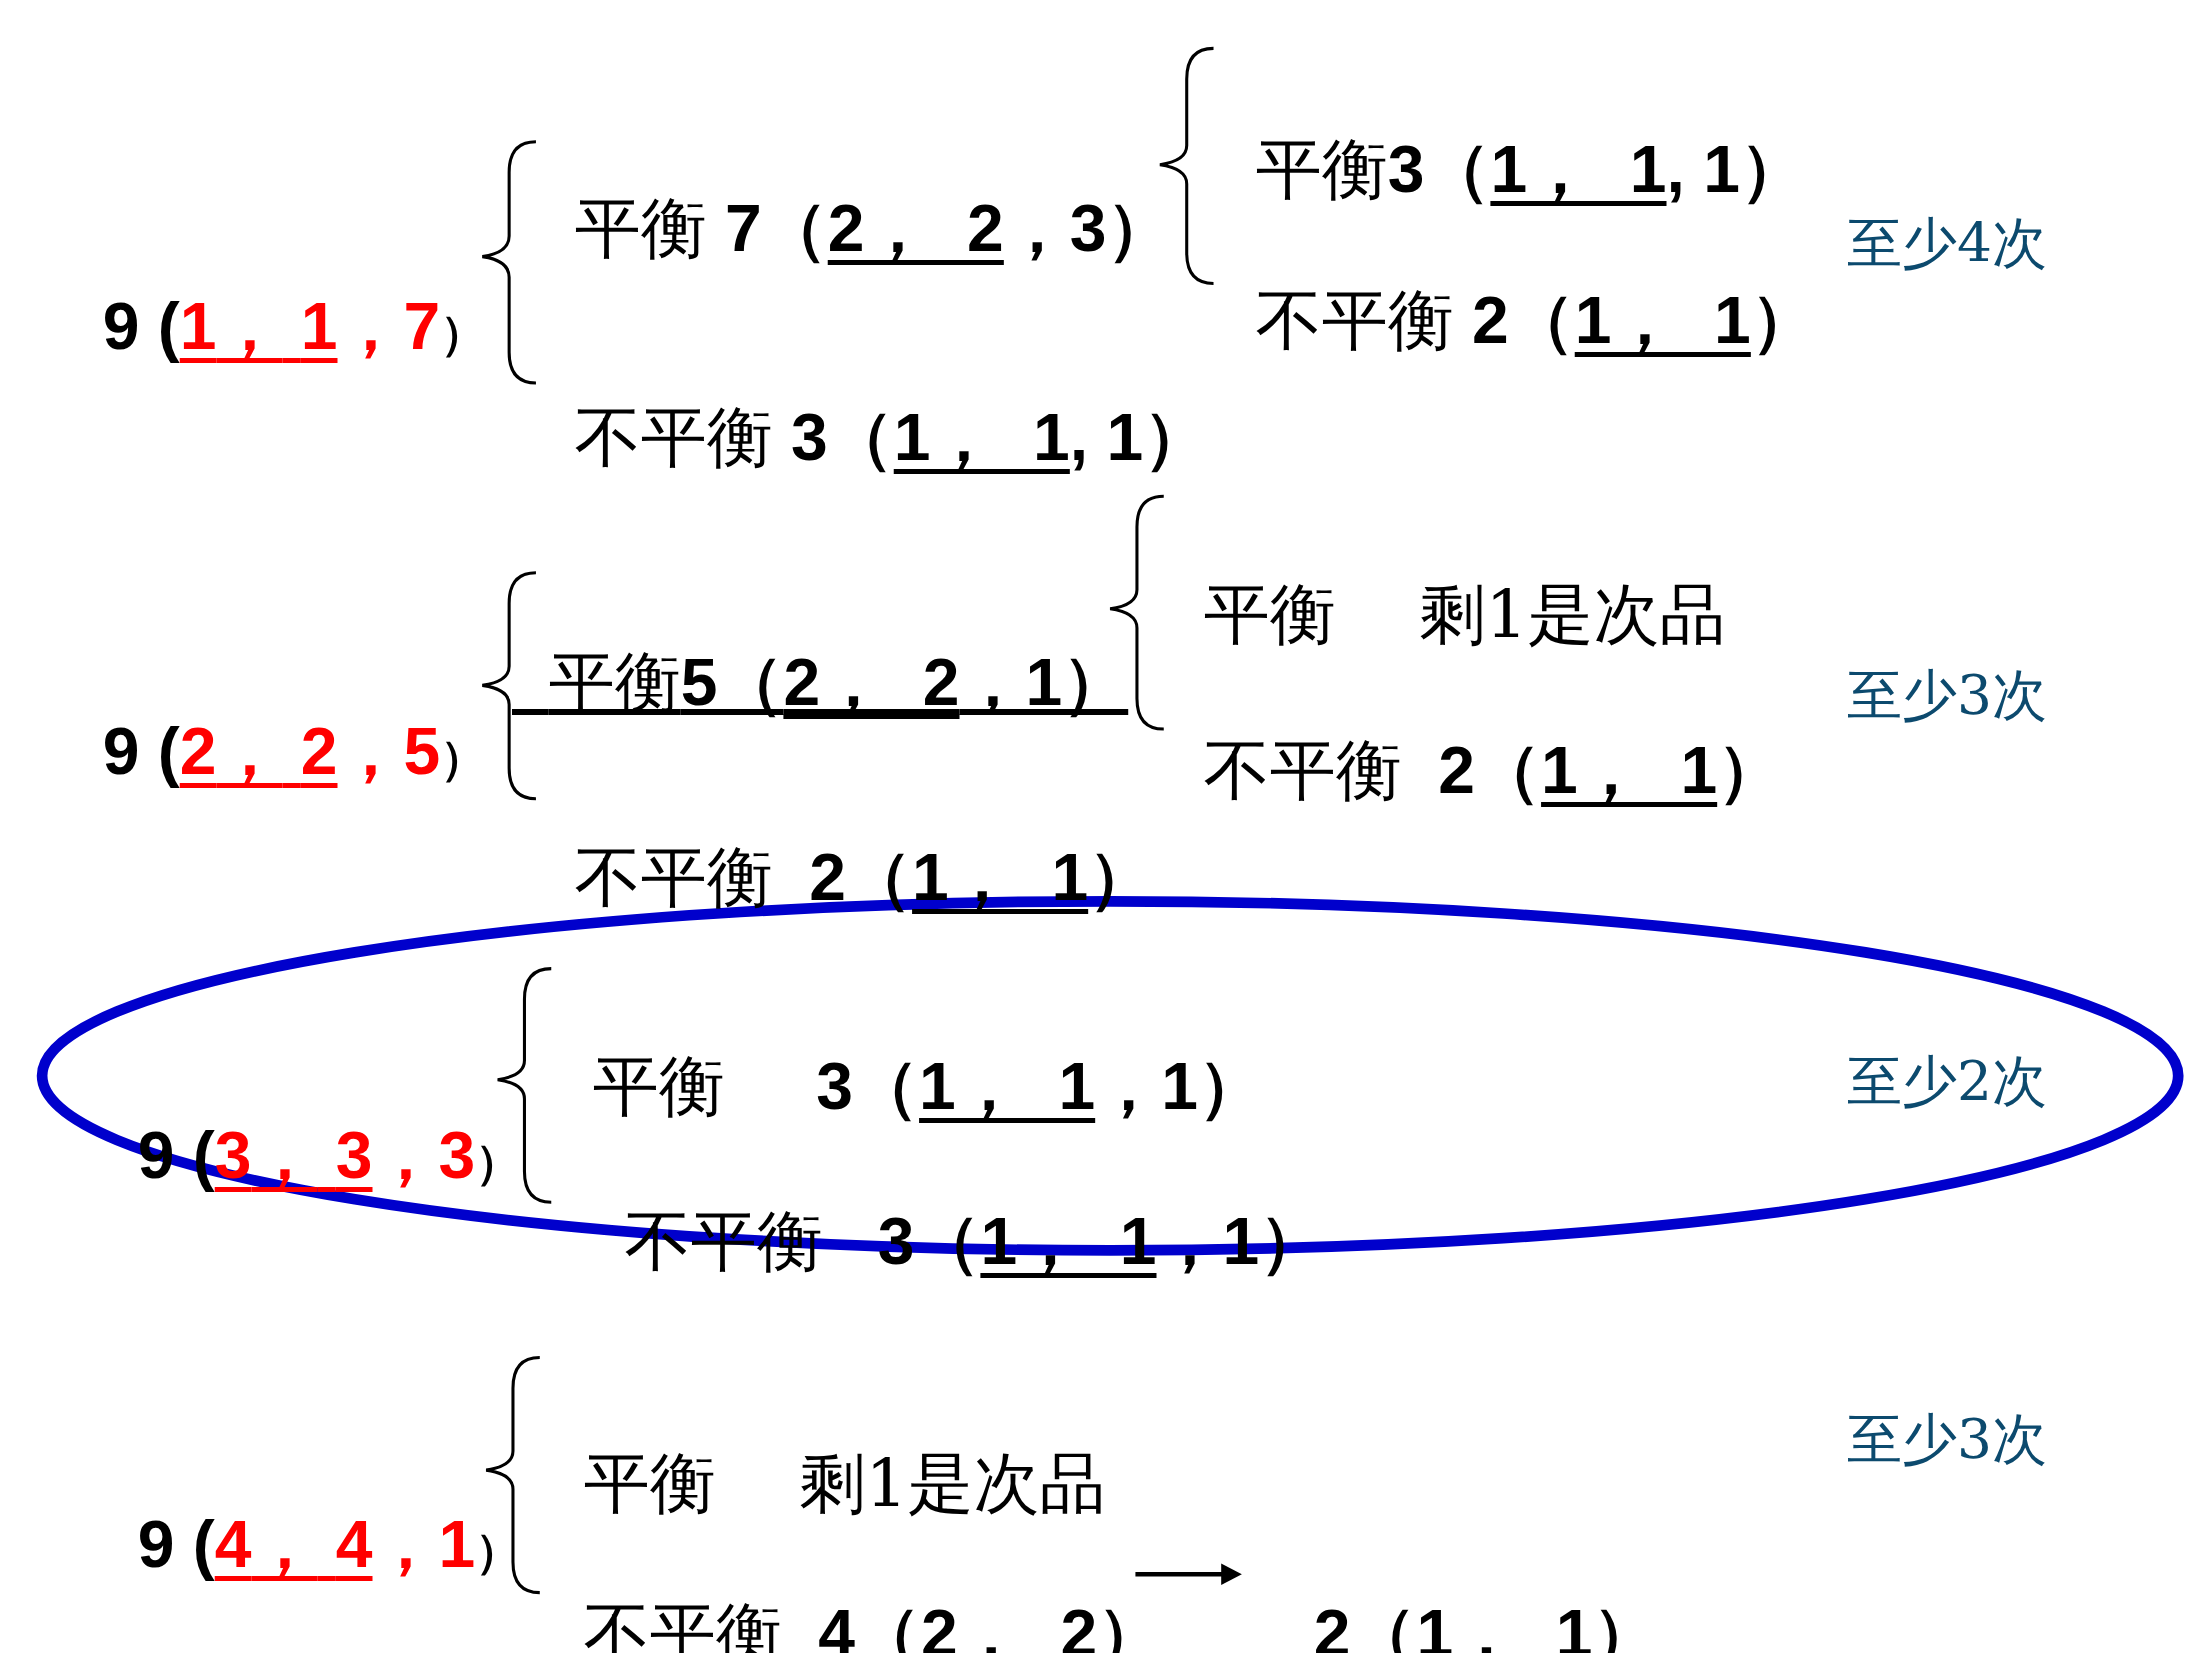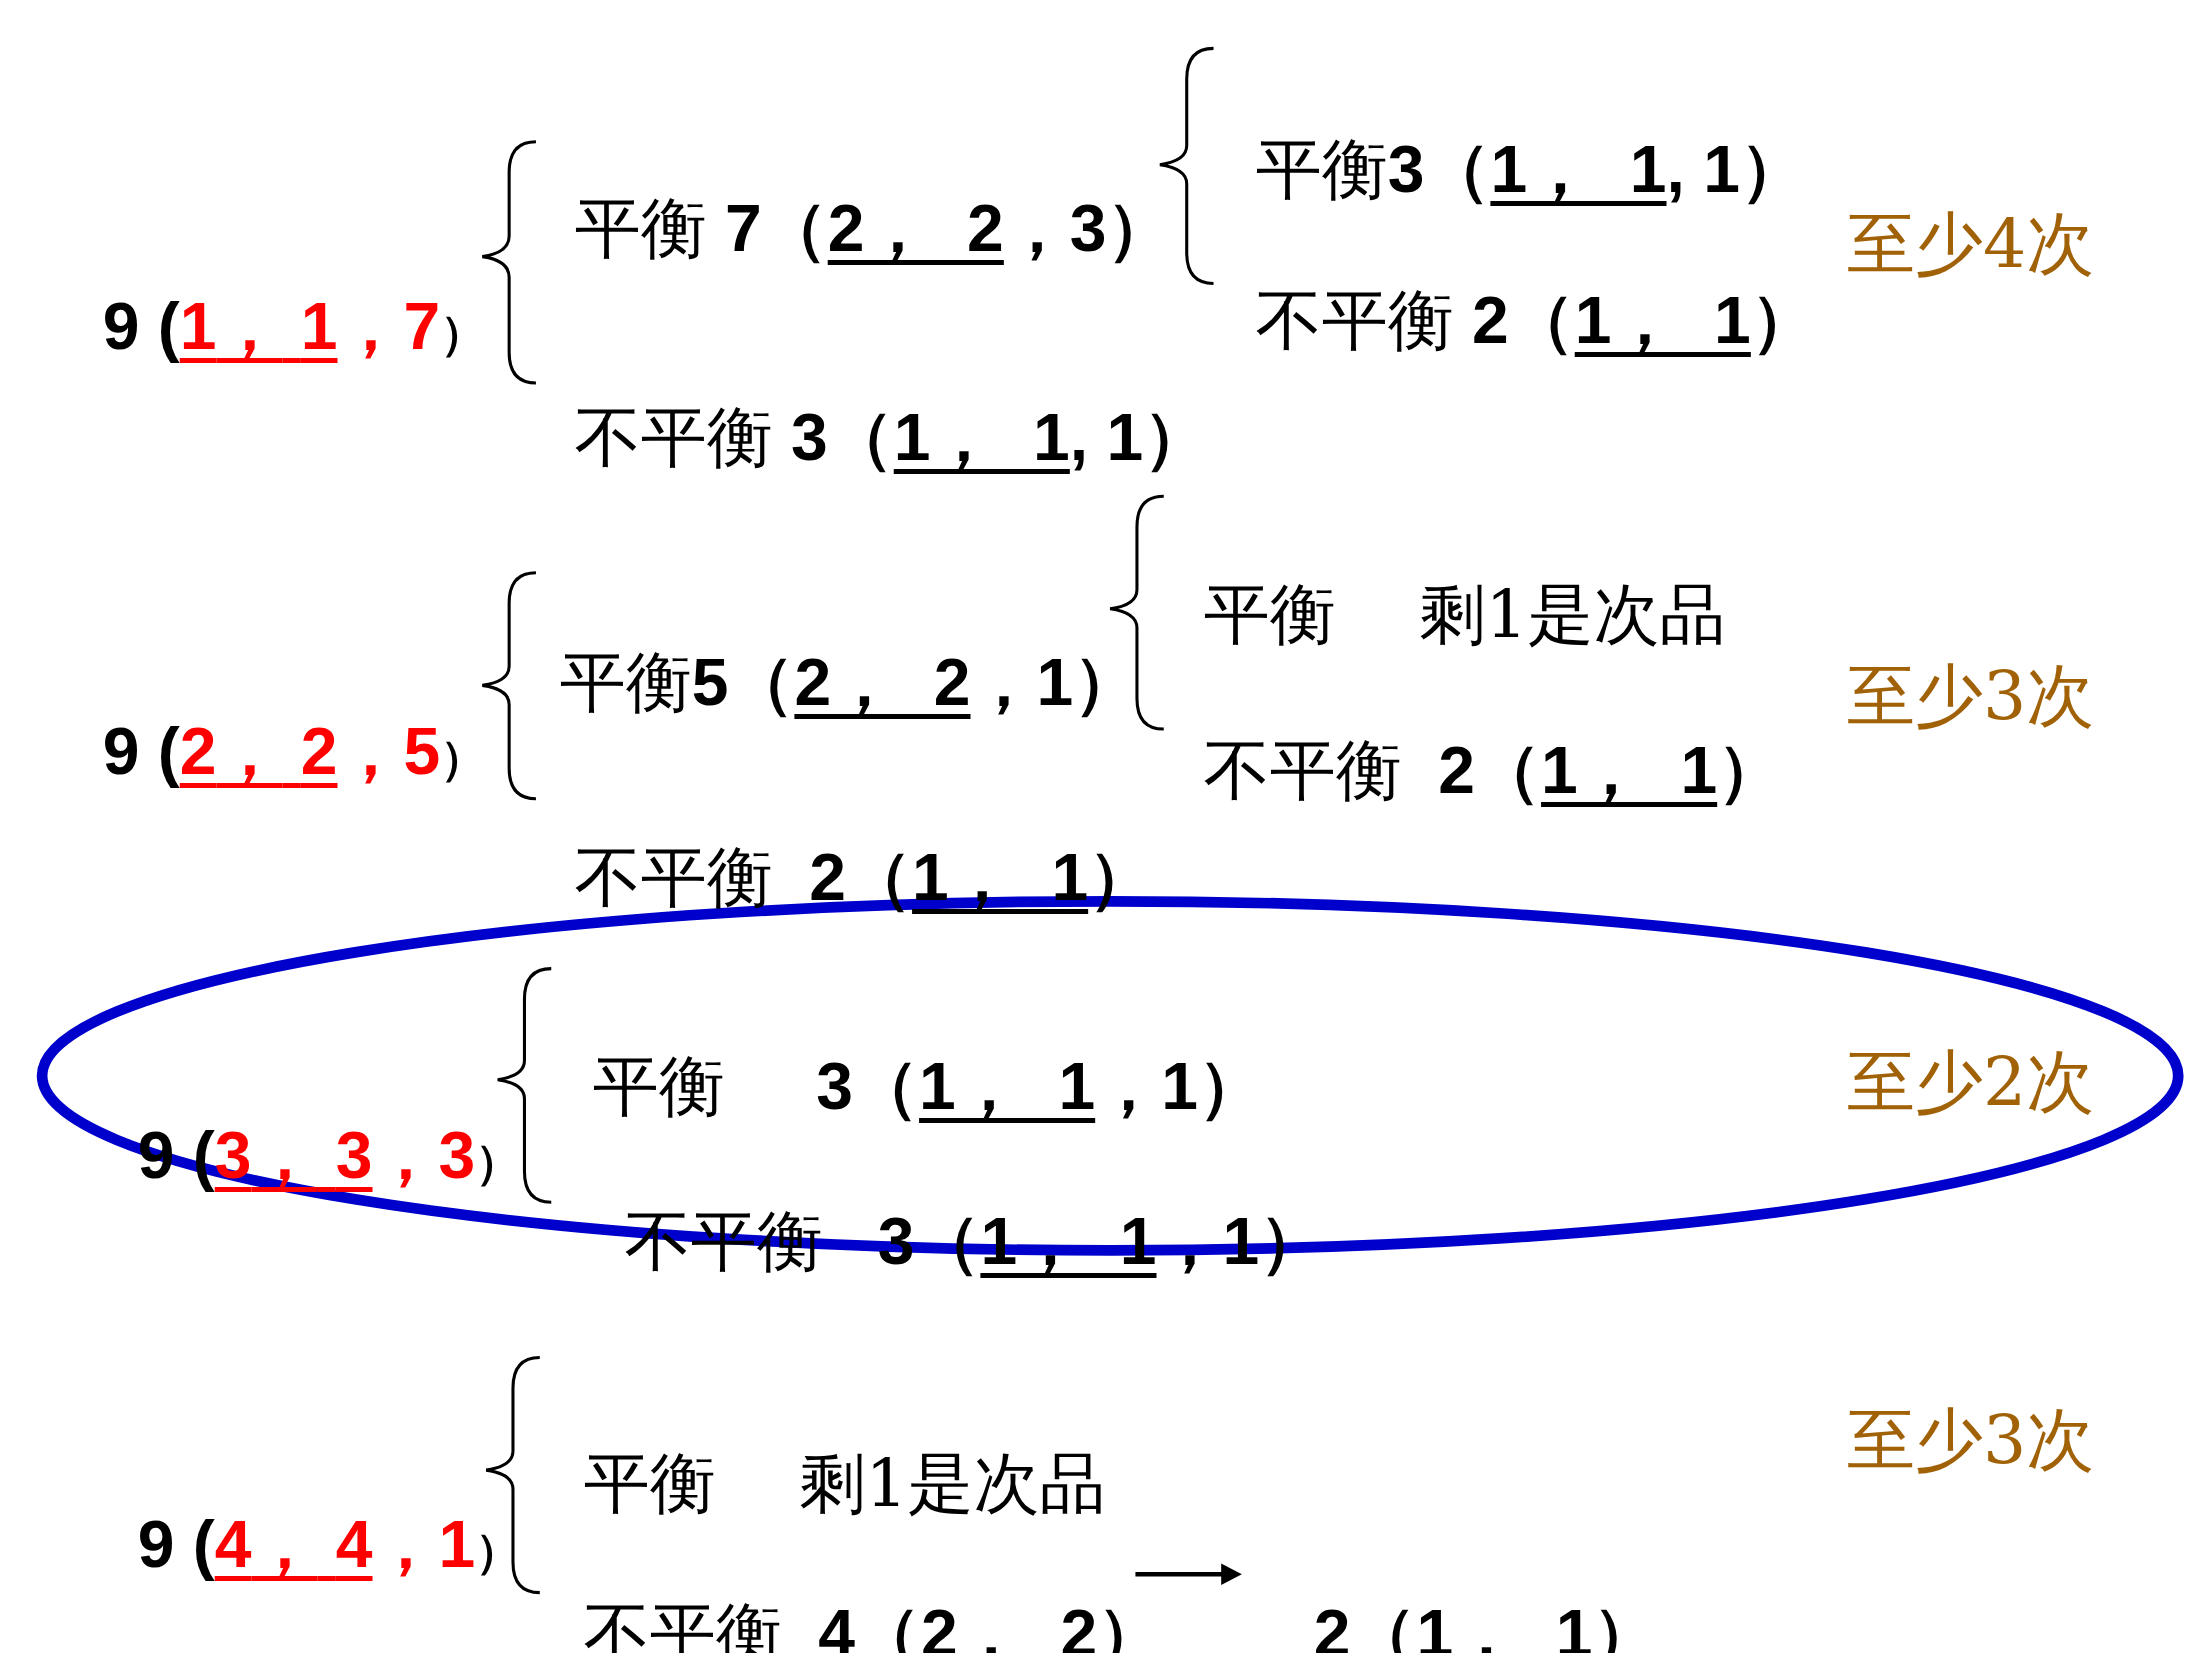--- a/index.html
+++ b/index.html
@@ -2,21 +2,21 @@
 <html style="font-size:12.3px"><head>
 <meta charset="utf-8">
 <style>
   html, body { margin:0; padding:0; background:#ffffff; }
   body { width:2205px; height:1654px; position:relative; overflow:hidden;
          font-family:"Liberation Sans","DejaVu Sans",sans-serif; }
   .t { position:absolute; white-space:pre; font-weight:bold; font-size:66px; line-height:77px; color:#000; }
   .cjk { font-weight:normal; font-family:"DejaVu Serif","Liberation Serif",serif; }
   .red { color:#ff0000; }
   .u { text-decoration:underline; text-decoration-thickness:4.6px; text-underline-offset:9.2px; }
-  .blue { color:#a16207; font-size:68px; }
+  .blue { color:#0c4a6e; font-size:55px; }
   svg.overlay { position:absolute; left:0; top:0; }
 </style>
 </head>
 <body>
 
 <svg class="overlay" width="2205" height="1654" viewBox="0 0 2880 2160">
 
   <path d="M700,185 Q665,185 665,225 L665,308 Q665,330 630,335 Q665,340 665,362 L665,460 Q665,500 700,500" fill="none" stroke="#000" stroke-width="4"></path>
 
   <path d="M1585,63 Q1550,63 1550,103 L1550,190 Q1550,210 1515,215 Q1550,220 1550,240 L1550,330 Q1550,370 1585,370" fill="none" stroke="#000" stroke-width="4"></path>
@@ -54,21 +54,21 @@
 <div class="t" style="left:1219px; top:205px;">
   <span class="cjk">不平衡</span><span> 2（</span><span class="u">1，  1</span><span>）</span>
 </div>
 
 <div class="t blue cjk" style="left:1847px; top:205px;">至少4次</div>
 
 <div class="t" style="left:66px; top:636px;">
   <span>9 (</span><span class="u red"><span>2</span><span>，</span><span> </span><span>2</span></span><span class="red">，</span><span class="red">5</span><span style="font-size:46px">）</span>
 </div>
 
-<div class="t" style="left:523px; top:567px;">
+<div class="t" style="left:512px; top:567px;text-decoration:underline;">
   <span class="cjk">平衡</span><span>5（</span><span class="u">2，  2</span><span>，1）</span>
 </div>
 <div class="t" style="left:538px; top:762px;">
   <span class="cjk">不平衡</span><span>  2（</span><span class="u">1，  1</span><span>）</span>
 </div>
 
 <div class="t" style="left:1167px; top:499px;">
   <span class="cjk">平衡</span><span class="cjk">    剩1是次品</span>
 </div>
 <div class="t" style="left:1167px; top:655px;">

